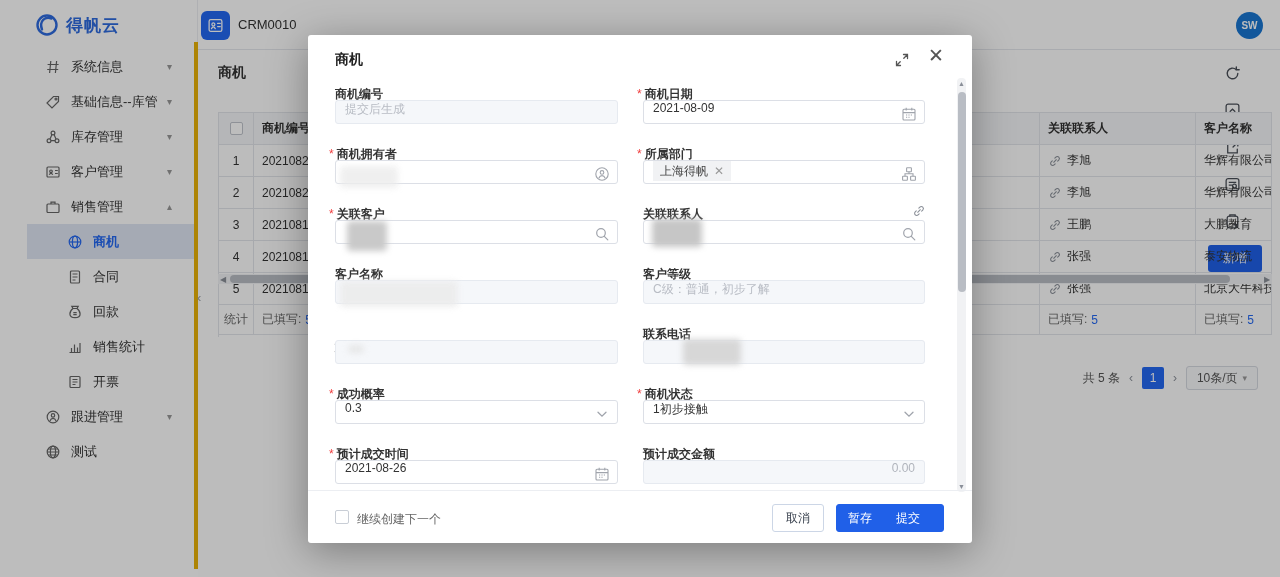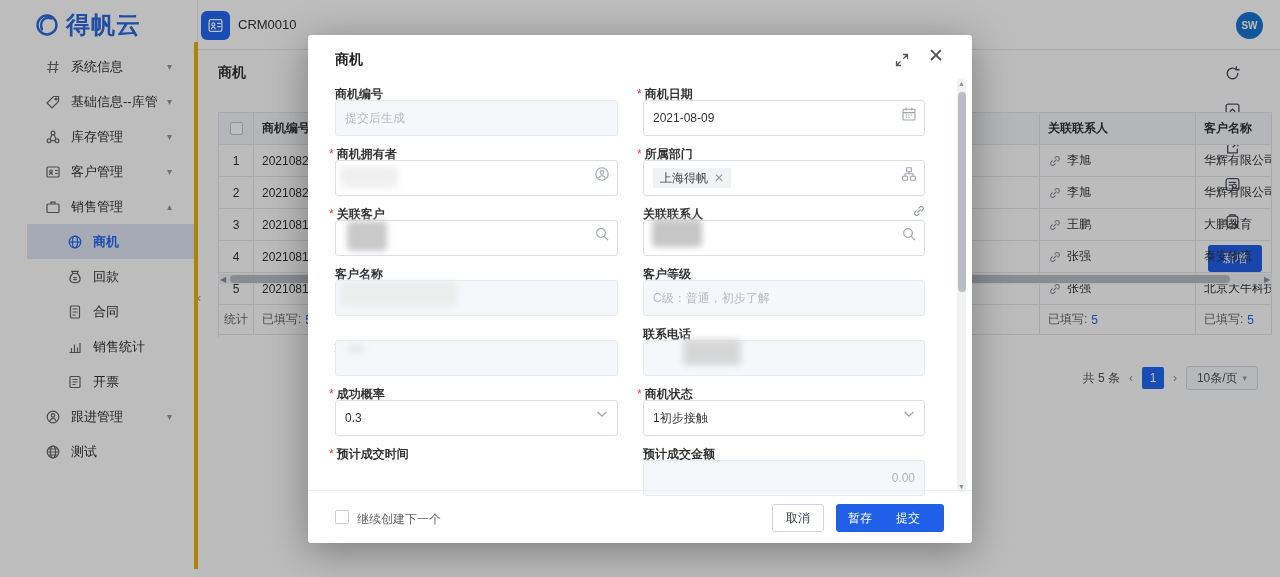--- a/index.html
+++ b/index.html
@@ -2,21 +2,21 @@
 <html><head>
 <meta charset="utf-8">
 <style>
   * { margin:0; padding:0; box-sizing:border-box; }
   html,body { width:1280px; height:577px; overflow:hidden; font-family:"Liberation Sans","DejaVu Sans",sans-serif; background:#fff; }
   svg { display:block; }
 
   
   .topbar { position:absolute; left:0; top:0; width:1280px; height:50px; background:#fff; border-bottom:1px solid #e4e7ec; z-index:1; }
   .logo-wrap { position:absolute; left:0; top:0; width:198px; height:50px; display:flex; align-items:center; padding-left:34px; border-right:1px solid #eceef2; }
-  .logo-text { color:#2e6bdf; font-size:24px; font-weight:700; letter-spacing:1px; margin-left:6px; }
+  .logo-text { color:#2e6bdf; font-size:17px; font-weight:700; letter-spacing:1px; margin-left:6px; }
   .app-badge { position:absolute; left:201px; top:11px; width:29px; height:29px; background:#2468f2; border-radius:6px; display:flex; align-items:center; justify-content:center; }
   .app-code { position:absolute; left:238px; top:17px; font-size:13px; color:#333; }
   .avatar { position:absolute; right:17px; top:12px; width:27px; height:27px; border-radius:50%; background:#1976d2; color:#fff; font-size:10px; font-weight:700; display:flex; align-items:center; justify-content:center; }
 
   
   .sidebar { position:absolute; left:0; top:42px; width:198px; height:527px; background:#fff; border-right:4px solid #eab308; padding-top:7px; z-index:1;padding-left:27px; }
   .side-item { height:35px; display:flex; align-items:center; padding-left:18px; font-size:13px; color:#333; cursor:pointer; position:relative; }
   .side-item .s-icon { width:16px; height:16px; margin-right:10px; color:#666; flex:0 0 16px; }
   .side-item .chev { position:absolute; right:22px; color:#999; font-size:10px; }
   .side-item.sub { padding-left:40px; }
@@ -58,21 +58,21 @@
 
   
   .overlay { position:absolute; left:0; top:0; width:1280px; height:577px; background:rgba(0,0,0,0.26); z-index:10; }
   .modal { position:absolute; left:308px; top:35px; width:664px; height:508px; background:#fff; border-radius:3px; box-shadow:0 8px 40px rgba(0,0,0,0.35); z-index:20; }
   .m-title { position:absolute; left:27px; top:16px; font-size:14px; font-weight:700; color:#222; }
   .m-expand { position:absolute; right:62px; top:17px; width:16px; height:16px; color:#555; cursor:pointer; }
   .m-close { position:absolute; right:28px; top:11px; font-size:19px; color:#555; cursor:pointer; line-height:1; }
 
   .fld-label { position:absolute; font-size:12px; font-weight:700; color:#333; }
   .req { color:#f03e3e; margin-right:3px; font-weight:400; }
-  .inp { position:absolute; width:283px; height:36px; border:1px solid #dcdfe6; border-radius:3px; background:#fff; font-size:12px; color:#333; display:flex; align-items:center; padding:0 26px 0 9px; }
+  .inp { position:absolute; width:283px; height:24px; border:1px solid #dcdfe6; border-radius:3px; background:#fff; font-size:12px; color:#333; display:flex; align-items:flex-start; padding:0 26px 0 9px; }
   .inp.right-col { width:282px; }
   .inp.disabled { background:#f5f7fa; border-color:#e6eaf0; color:#b8bcc4; }
   .inp .ph { color:#b8bcc4; }
   .inp .r-icon { position:absolute; right:7px; top:5px; width:16px; height:16px; color:#a0a4ac; }
   .inp .num { position:absolute; right:9px; color:#b0b4bc; }
   .tagpill { background:#f1f2f4; border-radius:0; height:20px; display:flex; align-items:center; padding:0 7px; gap:6px; font-size:12px; color:#444; }
   .tagpill .x { color:#999; font-size:12px; cursor:pointer; }
   .lbl-link { position:absolute; width:14px; height:14px; color:#8a8f98; }
 
   
@@ -160,32 +160,32 @@
   <div class="side-item sub active">
     <svg class="s-icon" viewBox="0 0 16 16" fill="none" stroke="currentColor" stroke-width="1.2">
         <circle cx="8" cy="8" r="5.8"></circle>
         <ellipse cx="8" cy="8" rx="2.6" ry="5.8"></ellipse>
         <path d="M2.2 8h11.6"></path>
       </svg>
     <span>商机</span>
   </div>
   <div class="side-item sub">
     <svg class="s-icon" viewBox="0 0 16 16" fill="none" stroke="currentColor" stroke-width="1.2">
+        <rect x="3.5" y="2" width="9" height="12" rx="1"></rect>
+        <path d="M5.5 5h5M5.5 8h5M5.5 11h3"></path>
+      </svg>
+    <span>合同</span>
+  </div>
+  <div class="side-item sub">
+    <svg class="s-icon" viewBox="0 0 16 16" fill="none" stroke="currentColor" stroke-width="1.2">
         <path d="M6 4.5 4.8 2.3h6.4L10 4.5"></path>
         <path d="M6 4.5h4c2.1 1.6 3.1 3.5 3.1 5.5 0 2.3-1.8 3.7-5.1 3.7S2.9 12.3 2.9 10c0-2 1-3.9 3.1-5.5z"></path>
         <path d="M6.3 8.7h3.4M6.3 10.7h3.4"></path>
       </svg>
     <span>回款</span>
-  </div>
-  <div class="side-item sub">
-    <svg class="s-icon" viewBox="0 0 16 16" fill="none" stroke="currentColor" stroke-width="1.2">
-        <rect x="3.5" y="2" width="9" height="12" rx="1"></rect>
-        <path d="M5.5 5h5M5.5 8h5M5.5 11h3"></path>
-      </svg>
-    <span>合同</span>
   </div>
   <div class="side-item sub">
     <svg class="s-icon" viewBox="0 0 16 16" fill="none" stroke="currentColor" stroke-width="1.2">
         <path d="M2.5 13.5h11M4.5 13V9M7.5 13V5.5M10.5 13V8.5M13 13V4"></path>
       </svg>
     <span>销售统计</span>
   </div>
   <div class="side-item sub">
     <svg class="s-icon" viewBox="0 0 16 16" fill="none" stroke="currentColor" stroke-width="1.2">
         <rect x="3" y="2.5" width="10" height="11" rx="1"></rect>
@@ -461,20 +461,27 @@
   </div>
   <div class="fld-label" style="left:329px; top:351px;"><span class="req">*</span><span>商机状态</span></div>
   <div class="inp right-col" style="left:335px; top:365px;">
       <span>1初步接触</span>
     <svg class="r-icon" viewBox="0 0 16 16" fill="none" stroke="currentColor" stroke-width="1.3" stroke-linecap="round">
         <path d="M4 6.2l4 4 4-4"></path>
       </svg>
   </div>
 
   <div class="fld-label" style="left:21px; top:411px;"><span class="req">*</span><span>预计成交时间</span></div>
+  <div class="inp" style="left:27px; top:425px;">
+      <span>2021-08-26</span>
+    <svg class="r-icon" viewBox="0 0 16 16" fill="none" stroke="currentColor" stroke-width="1.1">
+        <rect x="2" y="3.3" width="12" height="10.7" rx="1"></rect>
+        <path d="M2 6.6h12M5.2 1.8v2.8M10.8 1.8v2.8M5 9h1.2M7.4 9h1.2M9.8 9h1.2M5 11.3h1.2M7.4 11.3h1.2"></path>
+      </svg>
+  </div>
   <div class="fld-label" style="left:335px; top:411px;"><span>预计成交金额</span></div>
   <div class="inp disabled right-col" style="left:335px; top:425px;">
       <span class="num">0.00</span>
     </div>
 
   <div class="vscroll">
     <span class="vs-arrow" style="top:2px;">▲</span>
     <span class="vs-thumb"></span>
     <span class="vs-arrow" style="bottom:2px;">▼</span>
   </div>

